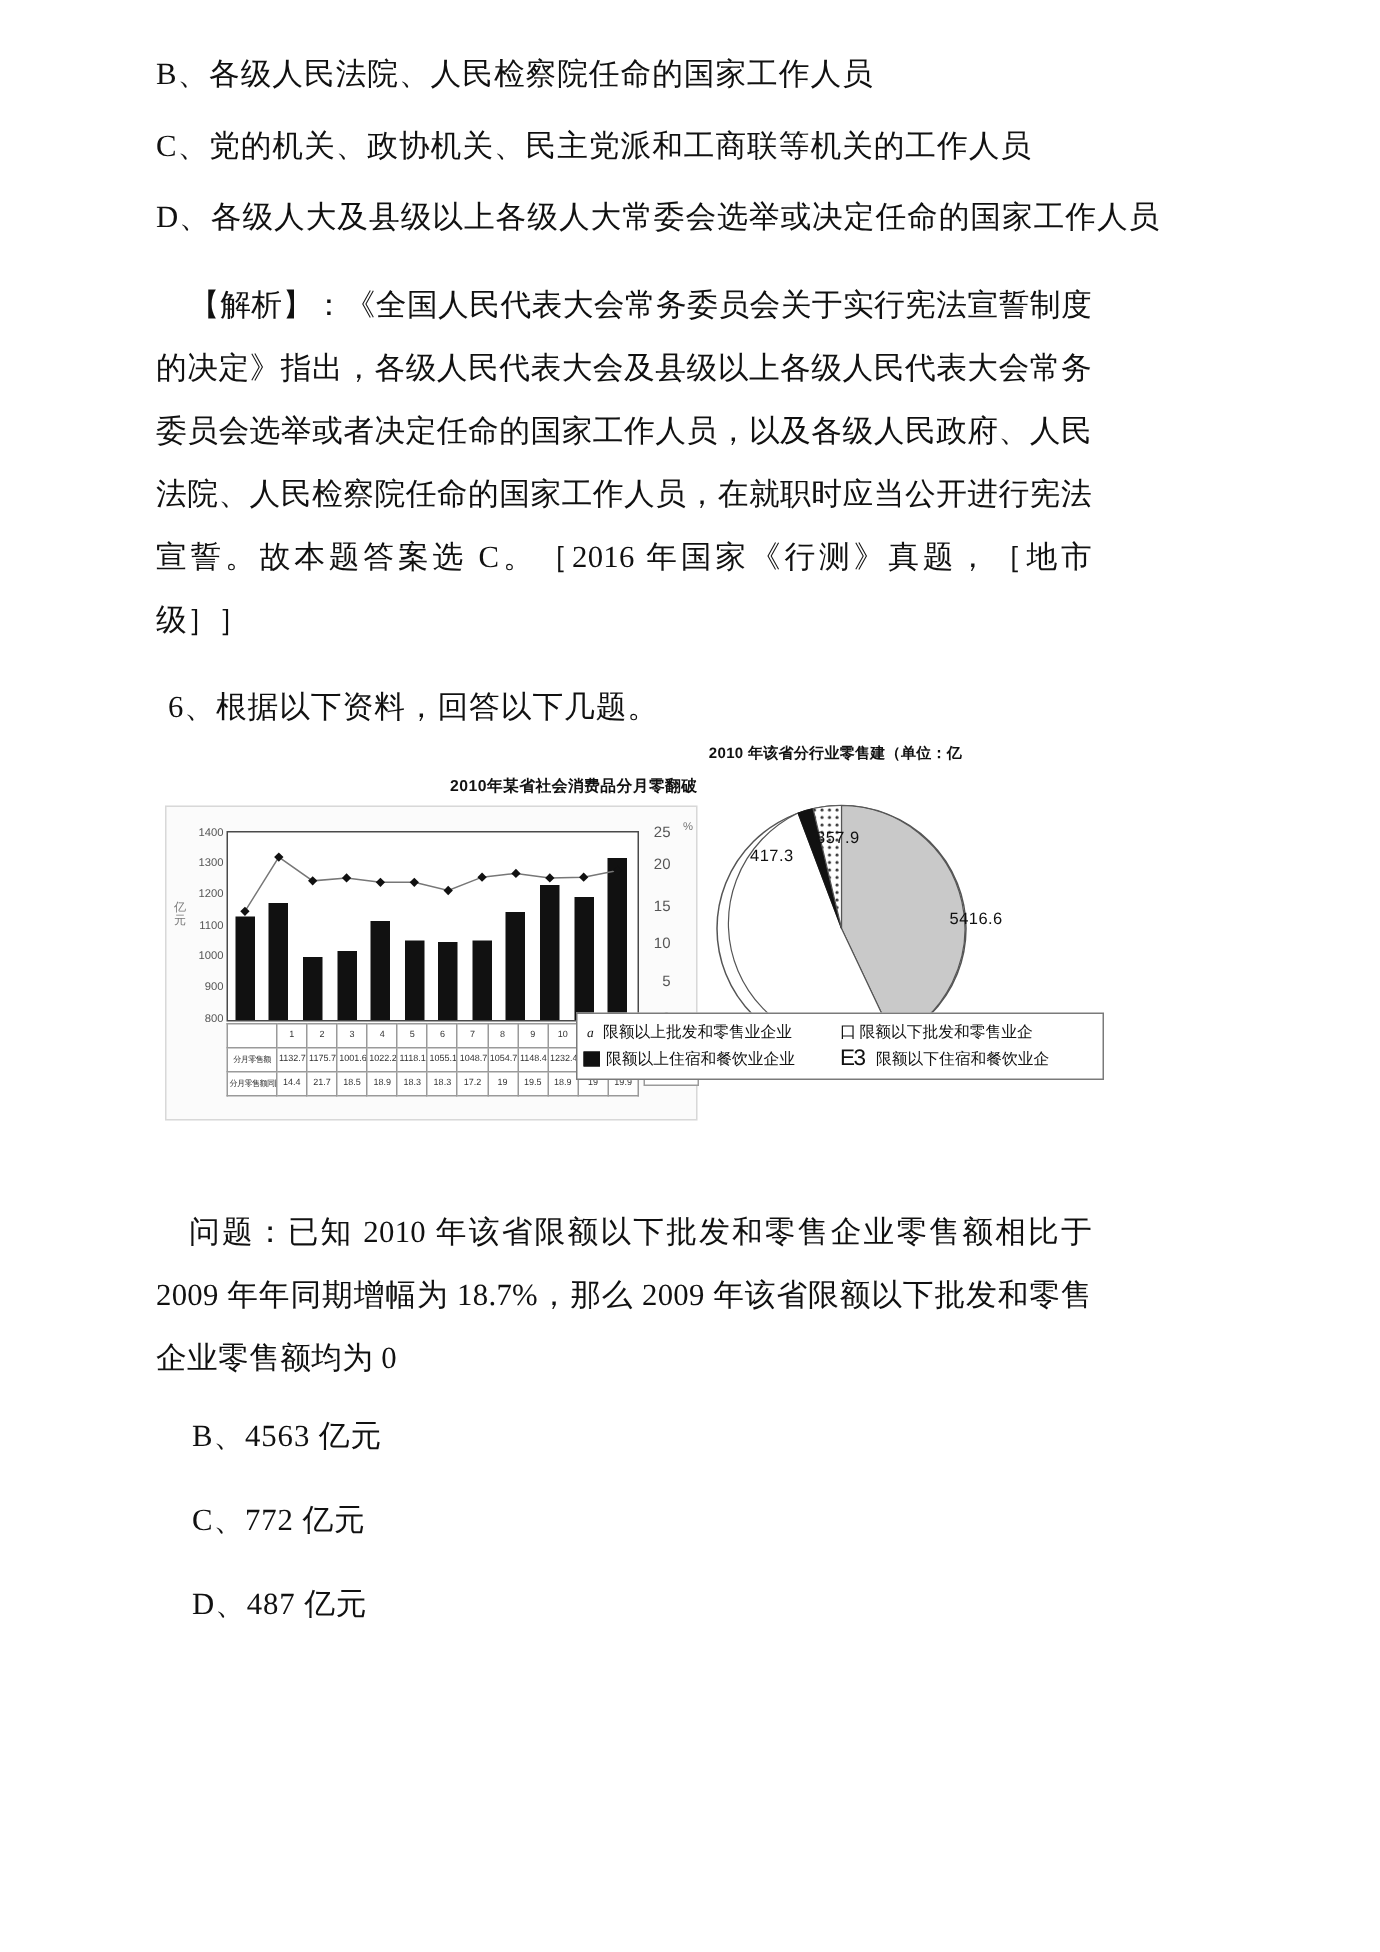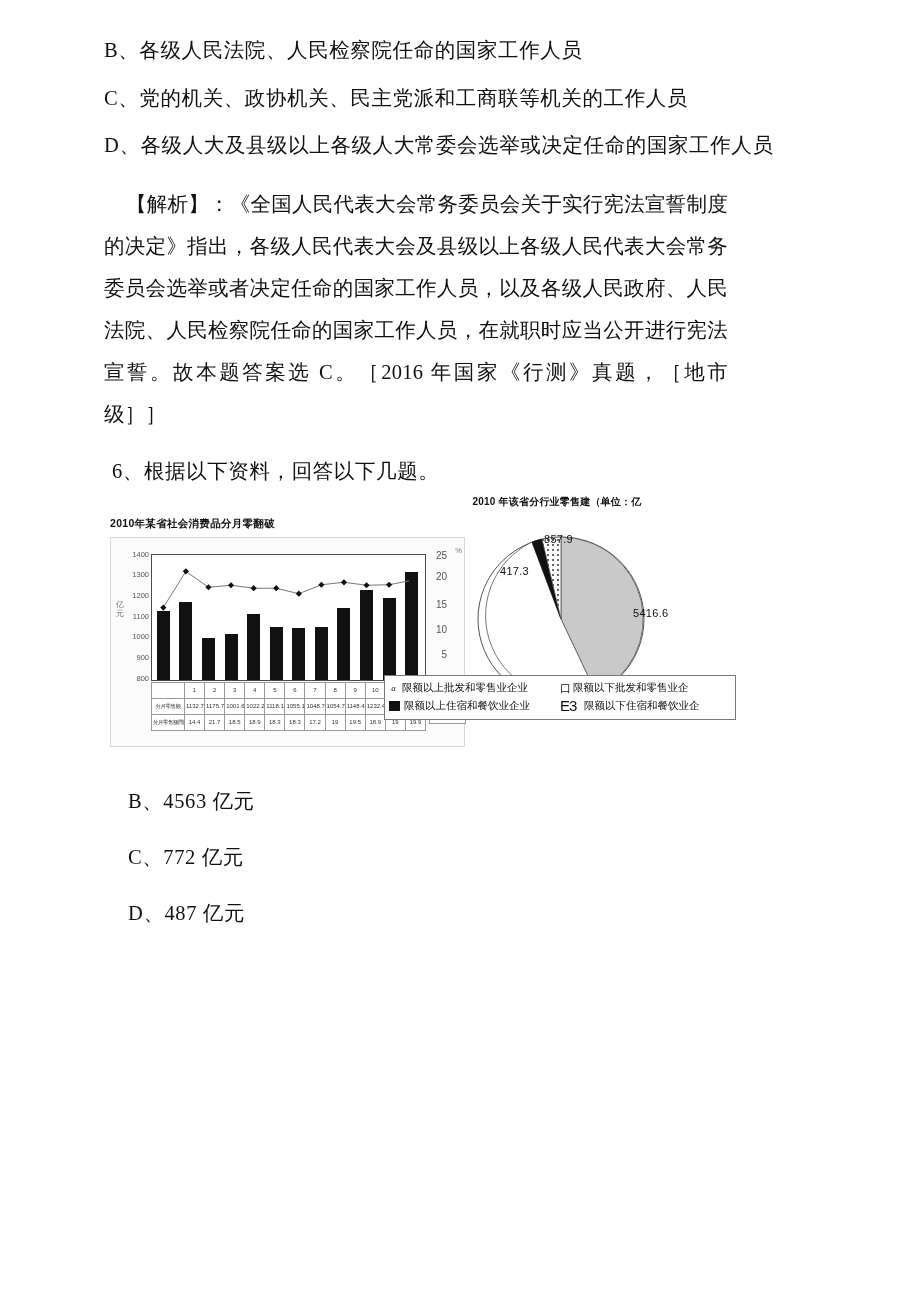--- a/index.html
+++ b/index.html
@@ -67,21 +67,21 @@
     margin-top:8px;
   }
 
   
   .barfig{
     position:absolute;
     left:6px; top:22px;
     width:355px; height:248px;
   }
   .bar-title{
-    text-align:left;
+    text-align:right;
     font-size:10.5px;
     font-weight:bold;
     font-family:"Liberation Sans","DejaVu Sans",sans-serif;
     letter-spacing:.3px;
     margin:0 0 6px 0;
     color:#111;
   }
   .bar-body{
     position:relative;
     width:355px;height:210px;
@@ -367,21 +367,21 @@
           <path d="M95,86 L130,160 A83,82 0 0 1 66,9 Z" fill="#ffffff" stroke="#555" stroke-width="0.8"></path>
 
           <path d="M95,86 L66,9 A83,82 0 0 1 76,6 Z" fill="#111111" stroke="#111" stroke-width="0.6"></path>
 
           <path d="M95,86 L76,6 A83,82 0 0 1 95,4 Z" fill="url(#dots)" stroke="#555" stroke-width="0.8"></path>
         </svg>
 
         <div class="plab" style="left:255px;top:92px;">5416.6</div>
         <div class="plab" style="left:88px;top:160px;">6790.6</div>
         <div class="plab" style="left:122px;top:50px;">417.3</div>
-        <div class="plab" style="left:166px;top:18px;">857.9</div>
+        <div class="plab" style="left:166px;top:38px;">857.9</div>
 
         <div class="pie-legend">
           <div class="plg-row">
             <div class="plg-cell">
               <span class="sw sw-a">a</span>
               <span class="plg-txt">限额以上批发和零售业企业</span>
             </div>
             <div class="plg-cell">
               <span class="sw sw-dot">口</span>
               <span class="plg-txt">限额以下批发和零售业企</span>
@@ -397,18 +397,19 @@
               <span class="plg-txt">限额以下住宿和餐饮业企</span>
             </div>
           </div>
         </div>
 
       </div>
     </div>
 
   </div>
 
+  <div class="question">问题：已知 2010 年该省限额以下批发和零售企业零售额相比于 2009 年年同期增幅为 18.7%，那么 2009 年该省限额以下批发和零售企业零售额均为 0</div>
 
   <div class="choice">B、4563 亿元</div>
   <div class="choice">C、772 亿元</div>
   <div class="choice">D、487 亿元</div>
 
 </div>
 
 </body></html>

